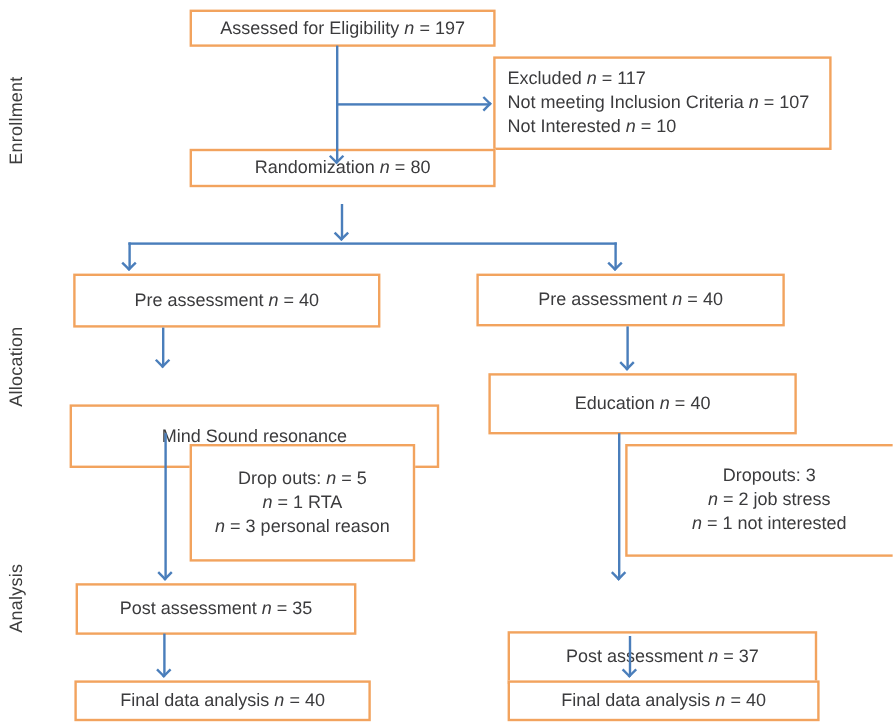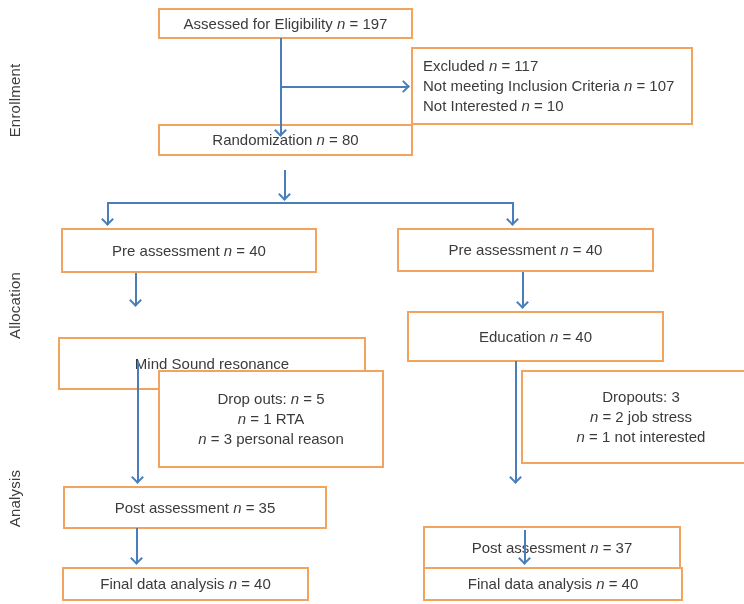--- a/index.html
+++ b/index.html
@@ -60,33 +60,33 @@
   </div>
 
   <div class="box" style="left:58px;top:309px;width:308px;height:53px;margin-top:28px;">
     <div>Mind Sound resonance</div>
   </div>
 
   <div class="box" style="left:407px;top:311px;width:257px;height:51px;">
     <div>Education <i>n</i> = 40</div>
   </div>
 
-  <div class="box" style="left:158px;top:370px;width:226px;height:98px;">
+  <div class="box" style="left:158px;top:370px;width:188px;height:98px;">
     <div>Drop outs: <i>n</i> = 5</div>
     <div><i>n</i> = 1 RTA</div>
     <div><i>n</i> = 3 personal reason</div>
   </div>
 
   <div class="box" style="left:521px;top:370px;width:240px;height:94px;">
     <div>Dropouts: 3</div>
     <div><i>n</i> = 2 job stress</div>
     <div><i>n</i> = 1 not interested</div>
   </div>
 
-  <div class="box" style="left:63px;top:486px;width:264px;height:43px;">
+  <div class="box" style="left:63px;top:486px;width:234px;height:43px;">
     <div>Post assessment <i>n</i> = 35</div>
   </div>
 
   <div class="box" style="left:423px;top:486px;width:258px;height:44px;margin-top:40px;">
     <div>Post assessment <i>n</i> = 37</div>
   </div>
 
   <div class="box" style="left:62px;top:567px;width:247px;height:34px;">
     <div>Final data analysis <i>n</i> = 40</div>
   </div>

